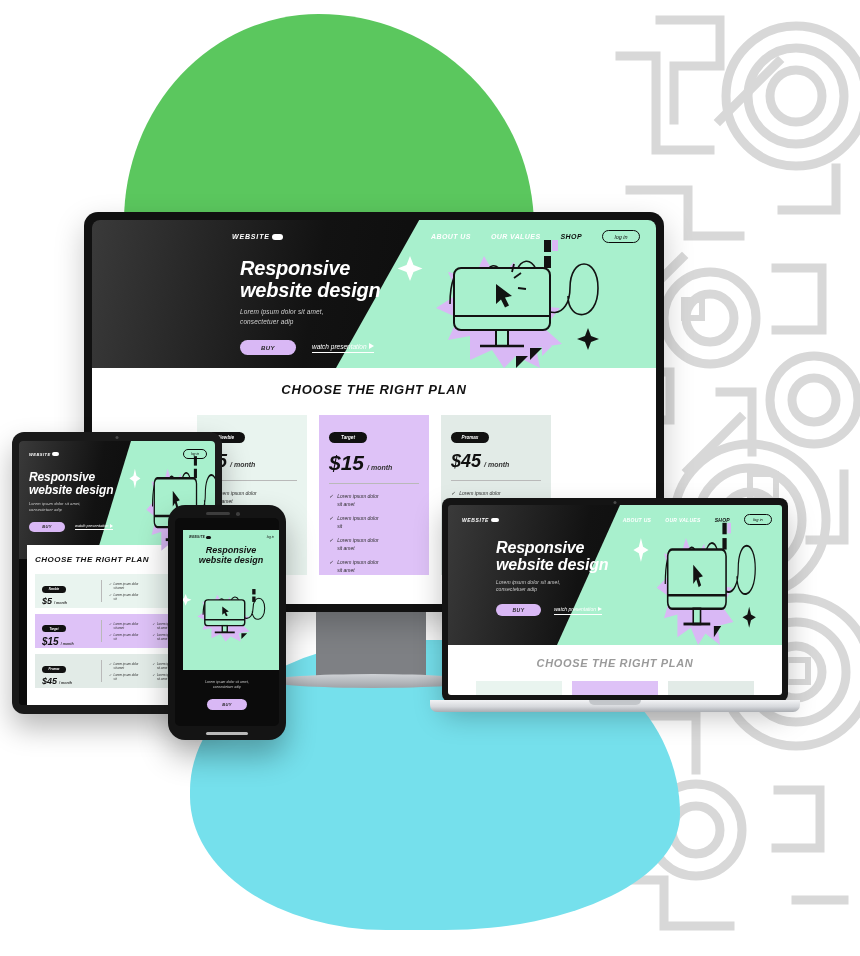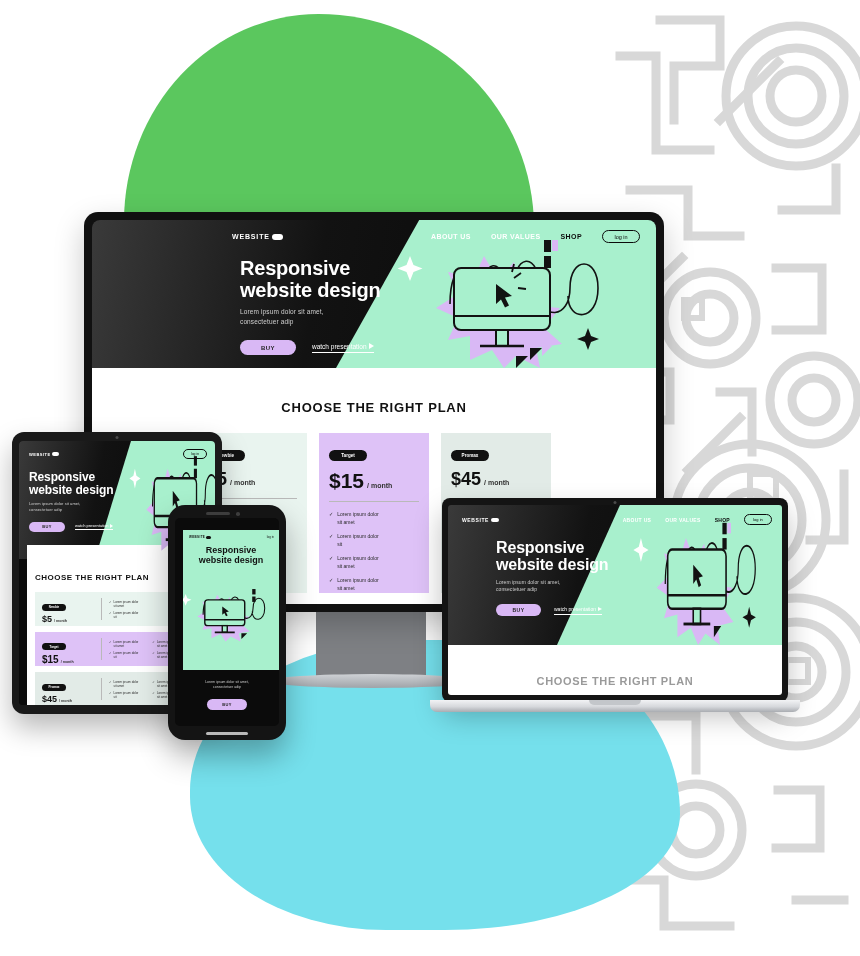--- a/index.html
+++ b/index.html
@@ -4,21 +4,21 @@
 <title>Responsive Website Design Device Mockup</title>
 <style>
   html,body{margin:0;padding:0;}
   body{
     width:860px;height:956px;
     font-family:"Liberation Sans", sans-serif;
     background:#ffffff;
     overflow:hidden;
     position:relative;
   }
-  #stage{position:absolute;inset:0;width:860px;height:771px;}
+  #stage{position:absolute;inset:0;width:860px;height:771px;font-style:italic;}
 
   
   .blob-green{
     position:absolute;left:124px;top:14px;width:410px;height:350px;
     background:#5BC75E;
     border-radius:56% 62% 12% 10% / 70% 72% 22% 16%;
     z-index:1;
   }
   .blob-cyan{
     position:absolute;left:190px;top:640px;width:490px;height:290px;
@@ -46,21 +46,21 @@
   .navlink{color:#fff;letter-spacing:.06em;font-weight:600;white-space:nowrap;}
   .navlink.dark{color:#0b0b0b;}
   .login{border:1px solid currentColor;border-radius:99px;display:flex;align-items:center;justify-content:center;color:#0b0b0b;}
   .h1{color:#fff;font-weight:700;line-height:1.08;letter-spacing:-.01em;}
   .sub{color:#cfcfcf;line-height:1.45;letter-spacing:.02em;}
   .cta-row{display:flex;align-items:center;}
   .buy{background:#D9B8F5;color:#222;border-radius:99px;display:flex;align-items:center;justify-content:center;font-weight:700;letter-spacing:.08em;}
   .watch{color:#fff;border-bottom:1px solid #fff;display:flex;align-items:center;gap:.4em;}
 
   .plans-sec{background:#fff;position:relative;}
-  .plans-title{color:#111;font-weight:700;letter-spacing:.06em;text-align:center;margin-top:18px;}
+  .plans-title{color:#111;font-weight:700;letter-spacing:.06em;text-align:center;}
   .cards{display:flex;justify-content:center;}
   .card{position:relative;}
   .card.mint{background:#E9F4EF;}
   .card.lilac{background:#DEC2F7;}
   .card.sage{background:#E2EBE7;}
   .badge{background:#111;color:#fff;border-radius:99px;display:inline-flex;align-items:center;justify-content:center;font-weight:700;}
   .price{color:#111;font-weight:700;}
   .per{color:#333;font-weight:600;}
   .rule{height:1px;background:#b9b9b9;}
   .feat{display:flex;align-items:flex-start;color:#2a2a2a;}

